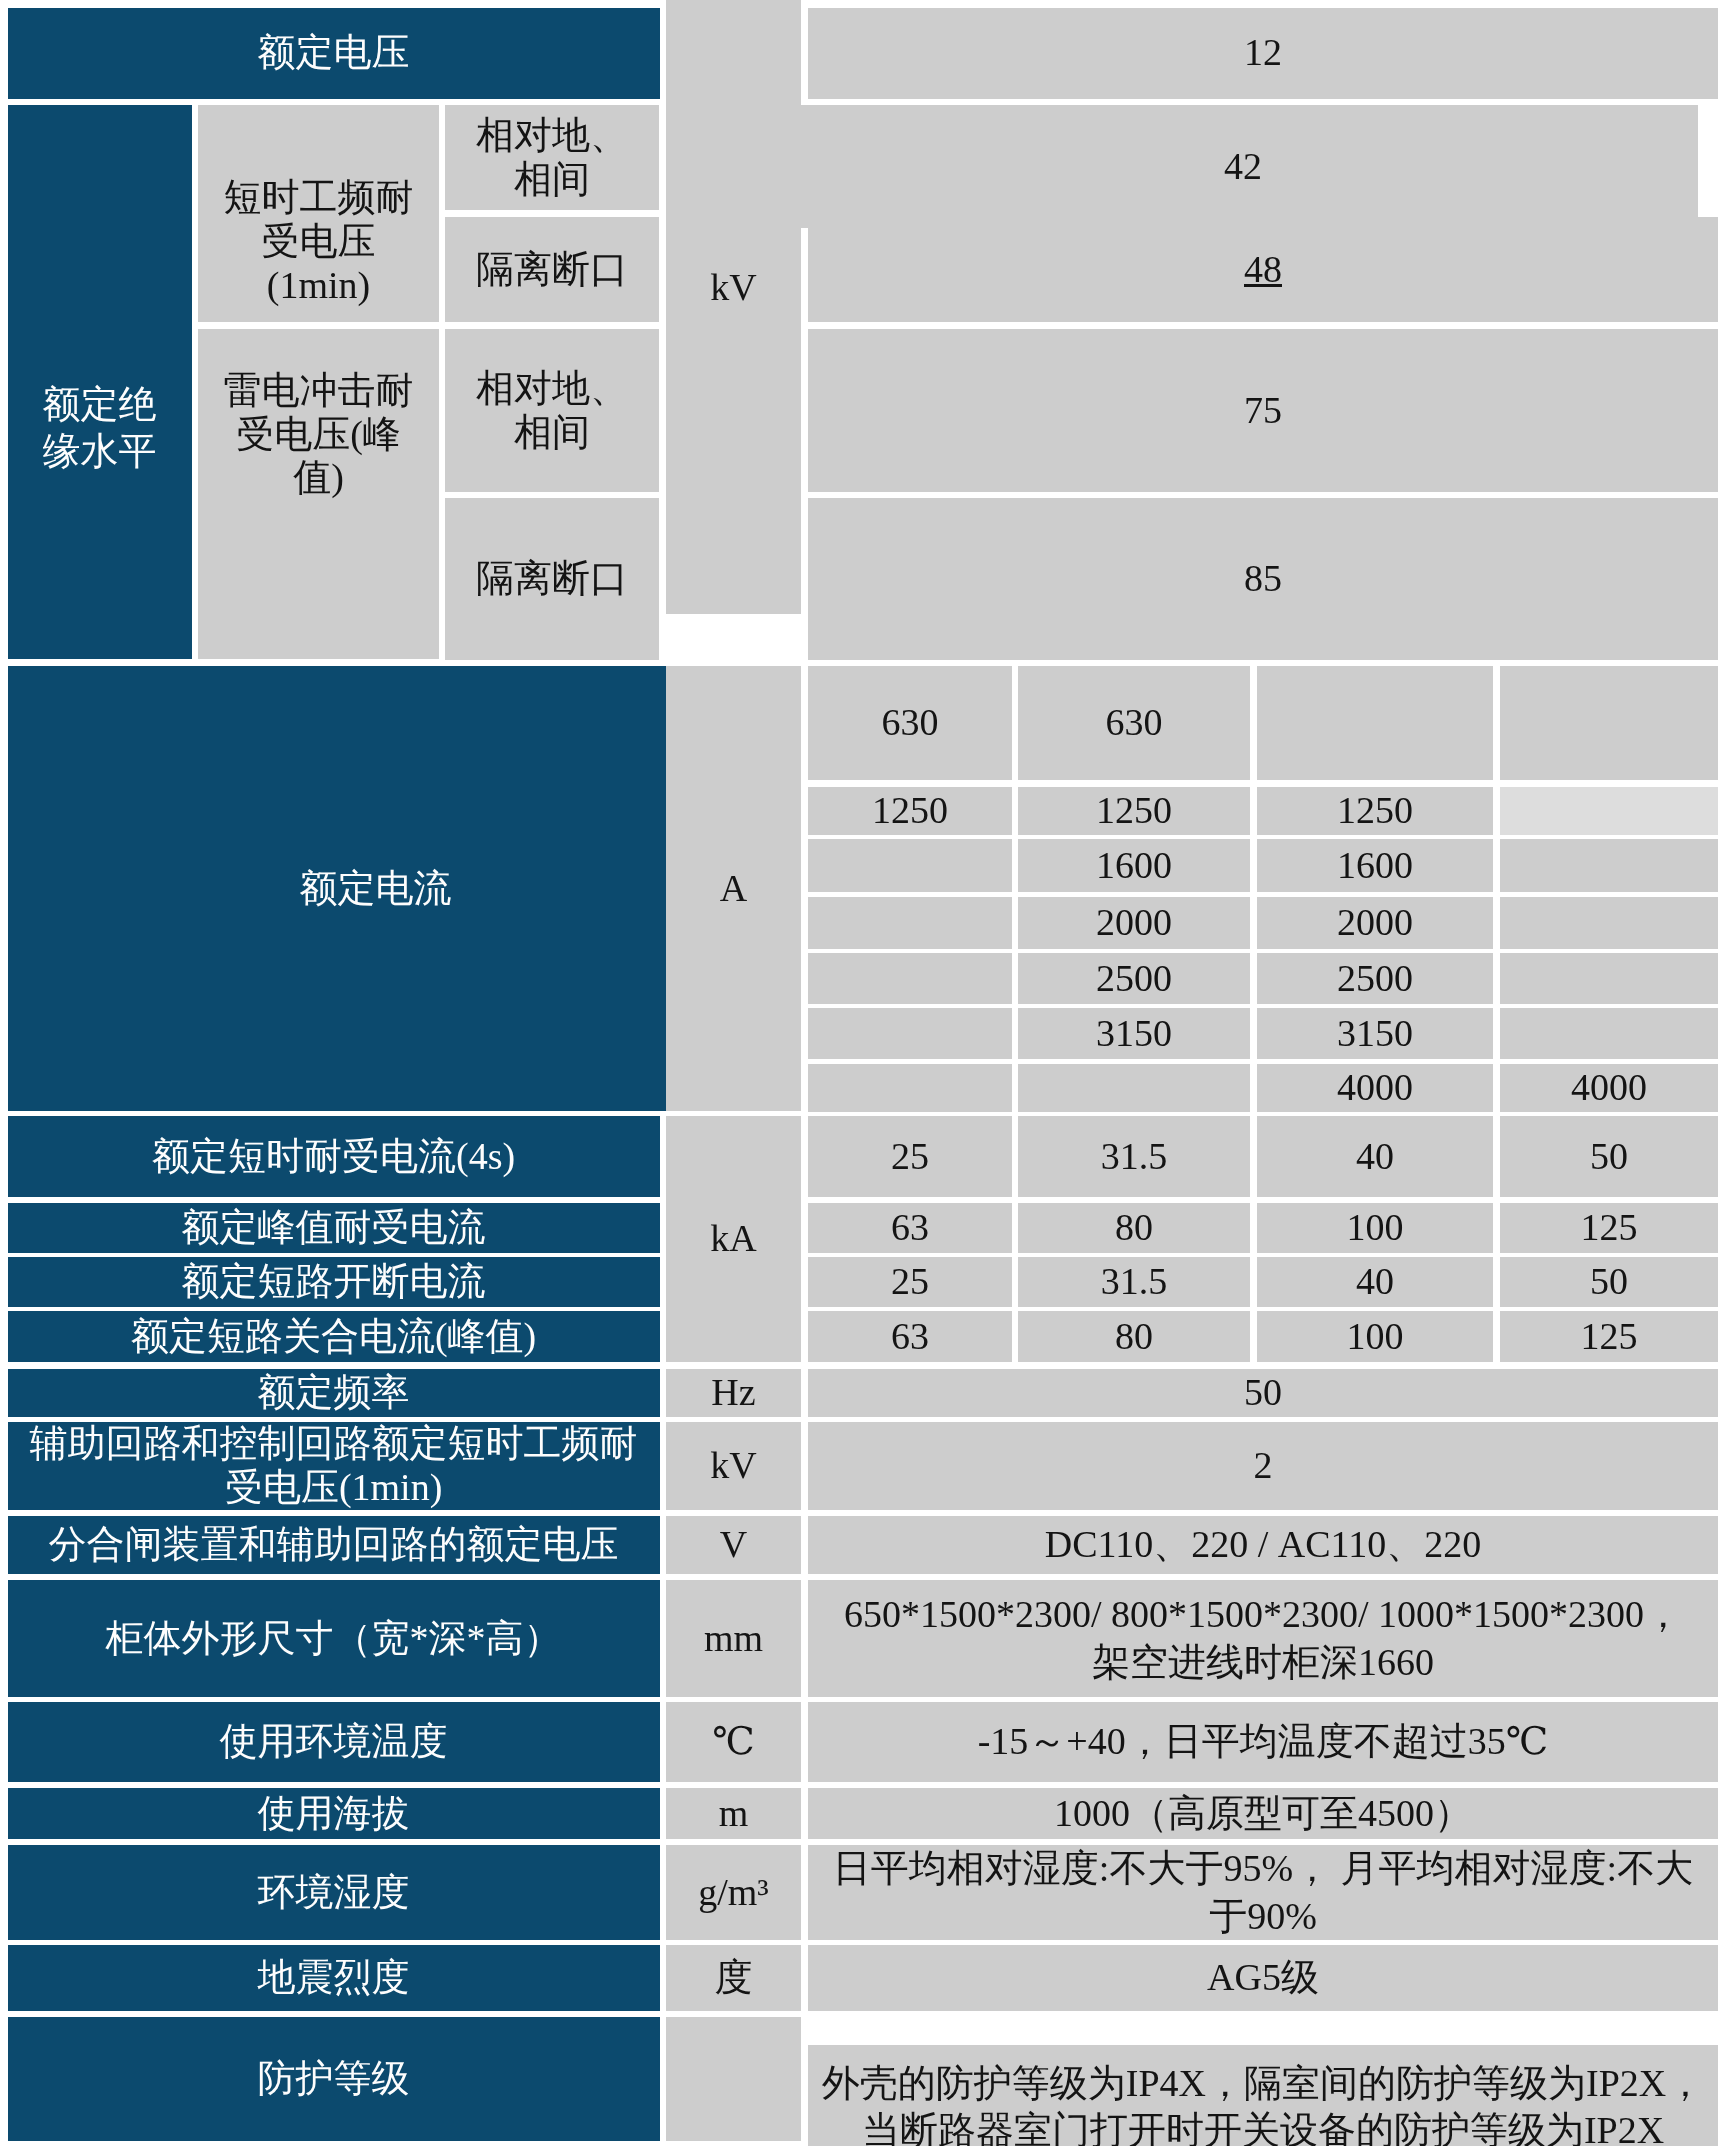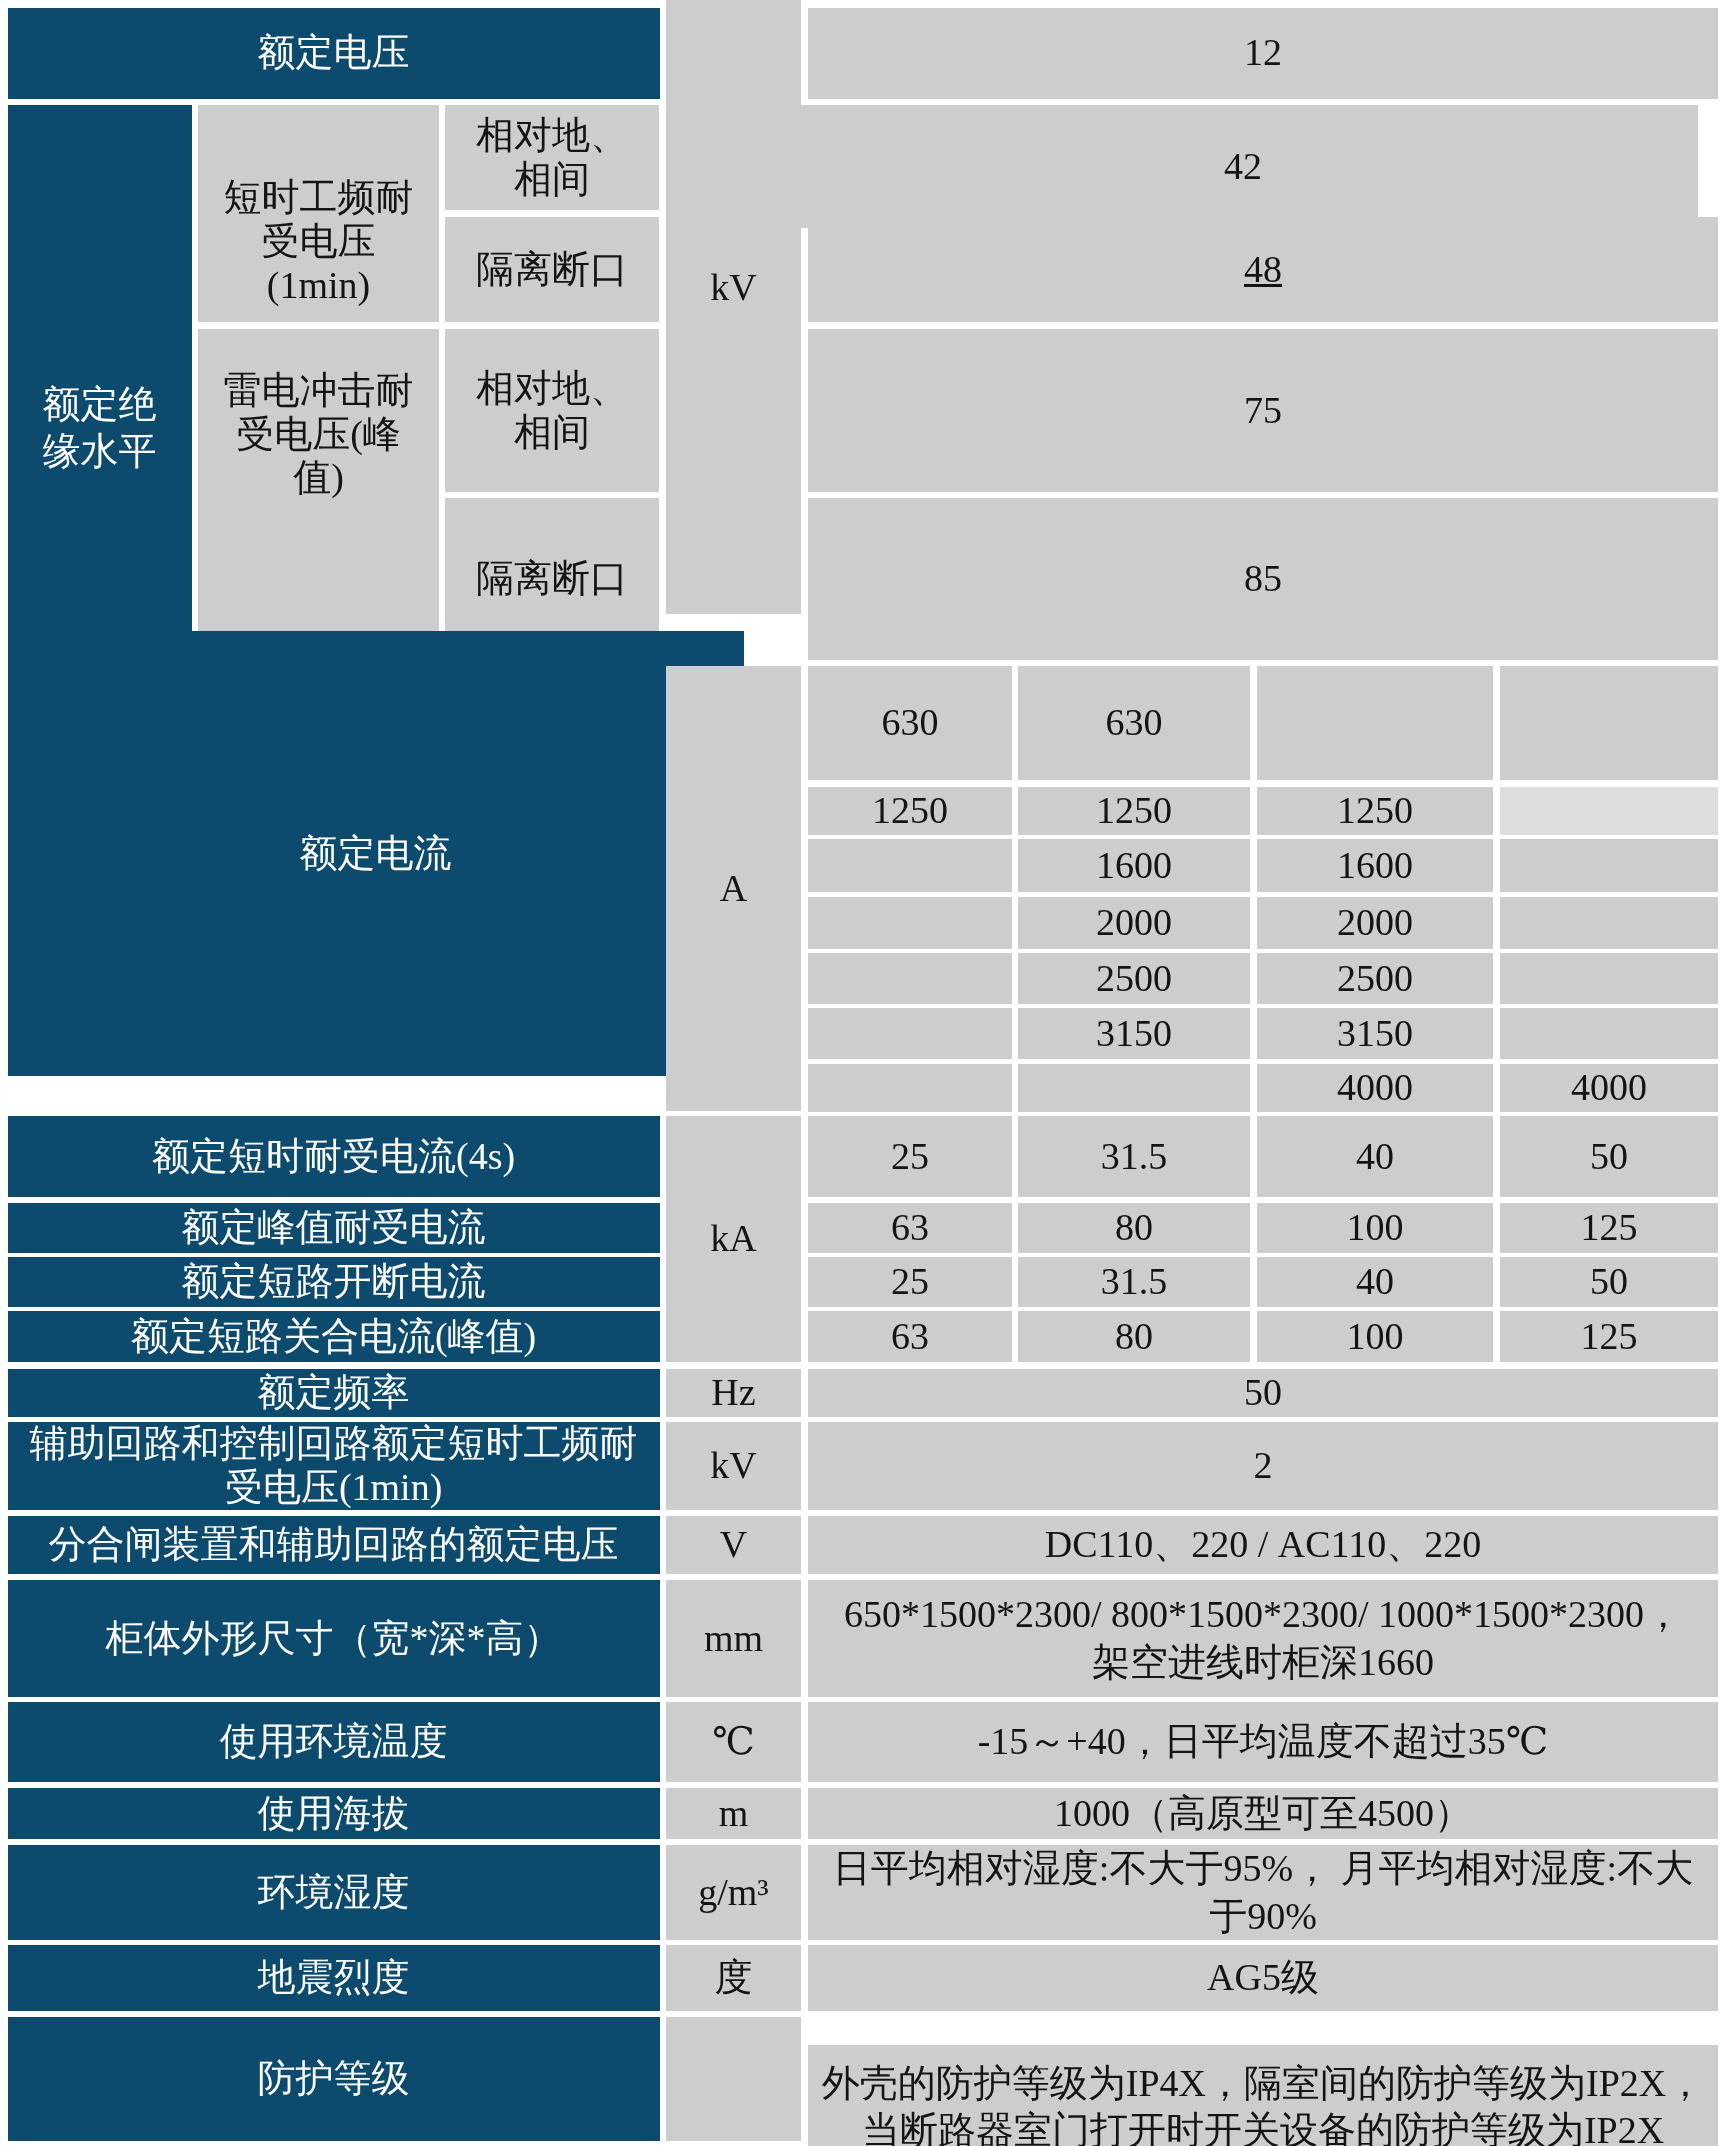--- a/index.html
+++ b/index.html
@@ -52,21 +52,21 @@
 值)</div>
   <div class="cell light tight" style="left:445px;top:329px;width:214px;height:163px;">相对地、
 相间</div>
   <div class="cell light" style="left:445px;top:498px;width:214px;height:162px;">隔离断口</div>
 
   <div class="cell light dn" style="left:788px;top:105px;width:910px;height:123px;">42</div>
   <div class="cell light dn" style="left:808px;top:217px;width:910px;height:105px;text-decoration:underline;">48</div>
   <div class="cell light dn" style="left:808px;top:329px;width:910px;height:163px;">75</div>
   <div class="cell light dn" style="left:808px;top:498px;width:910px;height:162px;">85</div>
 
-  <div class="cell dark" style="left:7.6px;top:631px;width:736px;height:445px;">额定电流</div>
+  <div class="cell dark" style="left:7.6px;top:666px;width:736px;height:445px;">额定电流</div>
   <div class="cell light" style="left:666px;top:666px;width:135px;height:445px;">A</div>
 
   <div class="cell light dn" style="left:808px;top:666px;width:204px;height:114px;">630</div>
   <div class="cell light dn" style="left:1018px;top:666px;width:232px;height:114px;">630</div>
   <div class="cell light dn" style="left:1257px;top:666px;width:236px;height:114px;"></div>
   <div class="cell light dn" style="left:1500px;top:666px;width:218px;height:114px;"></div>
 
   <div class="cell light dn" style="left:808px;top:787px;width:204px;height:48px;">1250</div>
   <div class="cell light dn" style="left:1018px;top:787px;width:232px;height:48px;">1250</div>
   <div class="cell light dn" style="left:1257px;top:787px;width:236px;height:48px;">1250</div>

